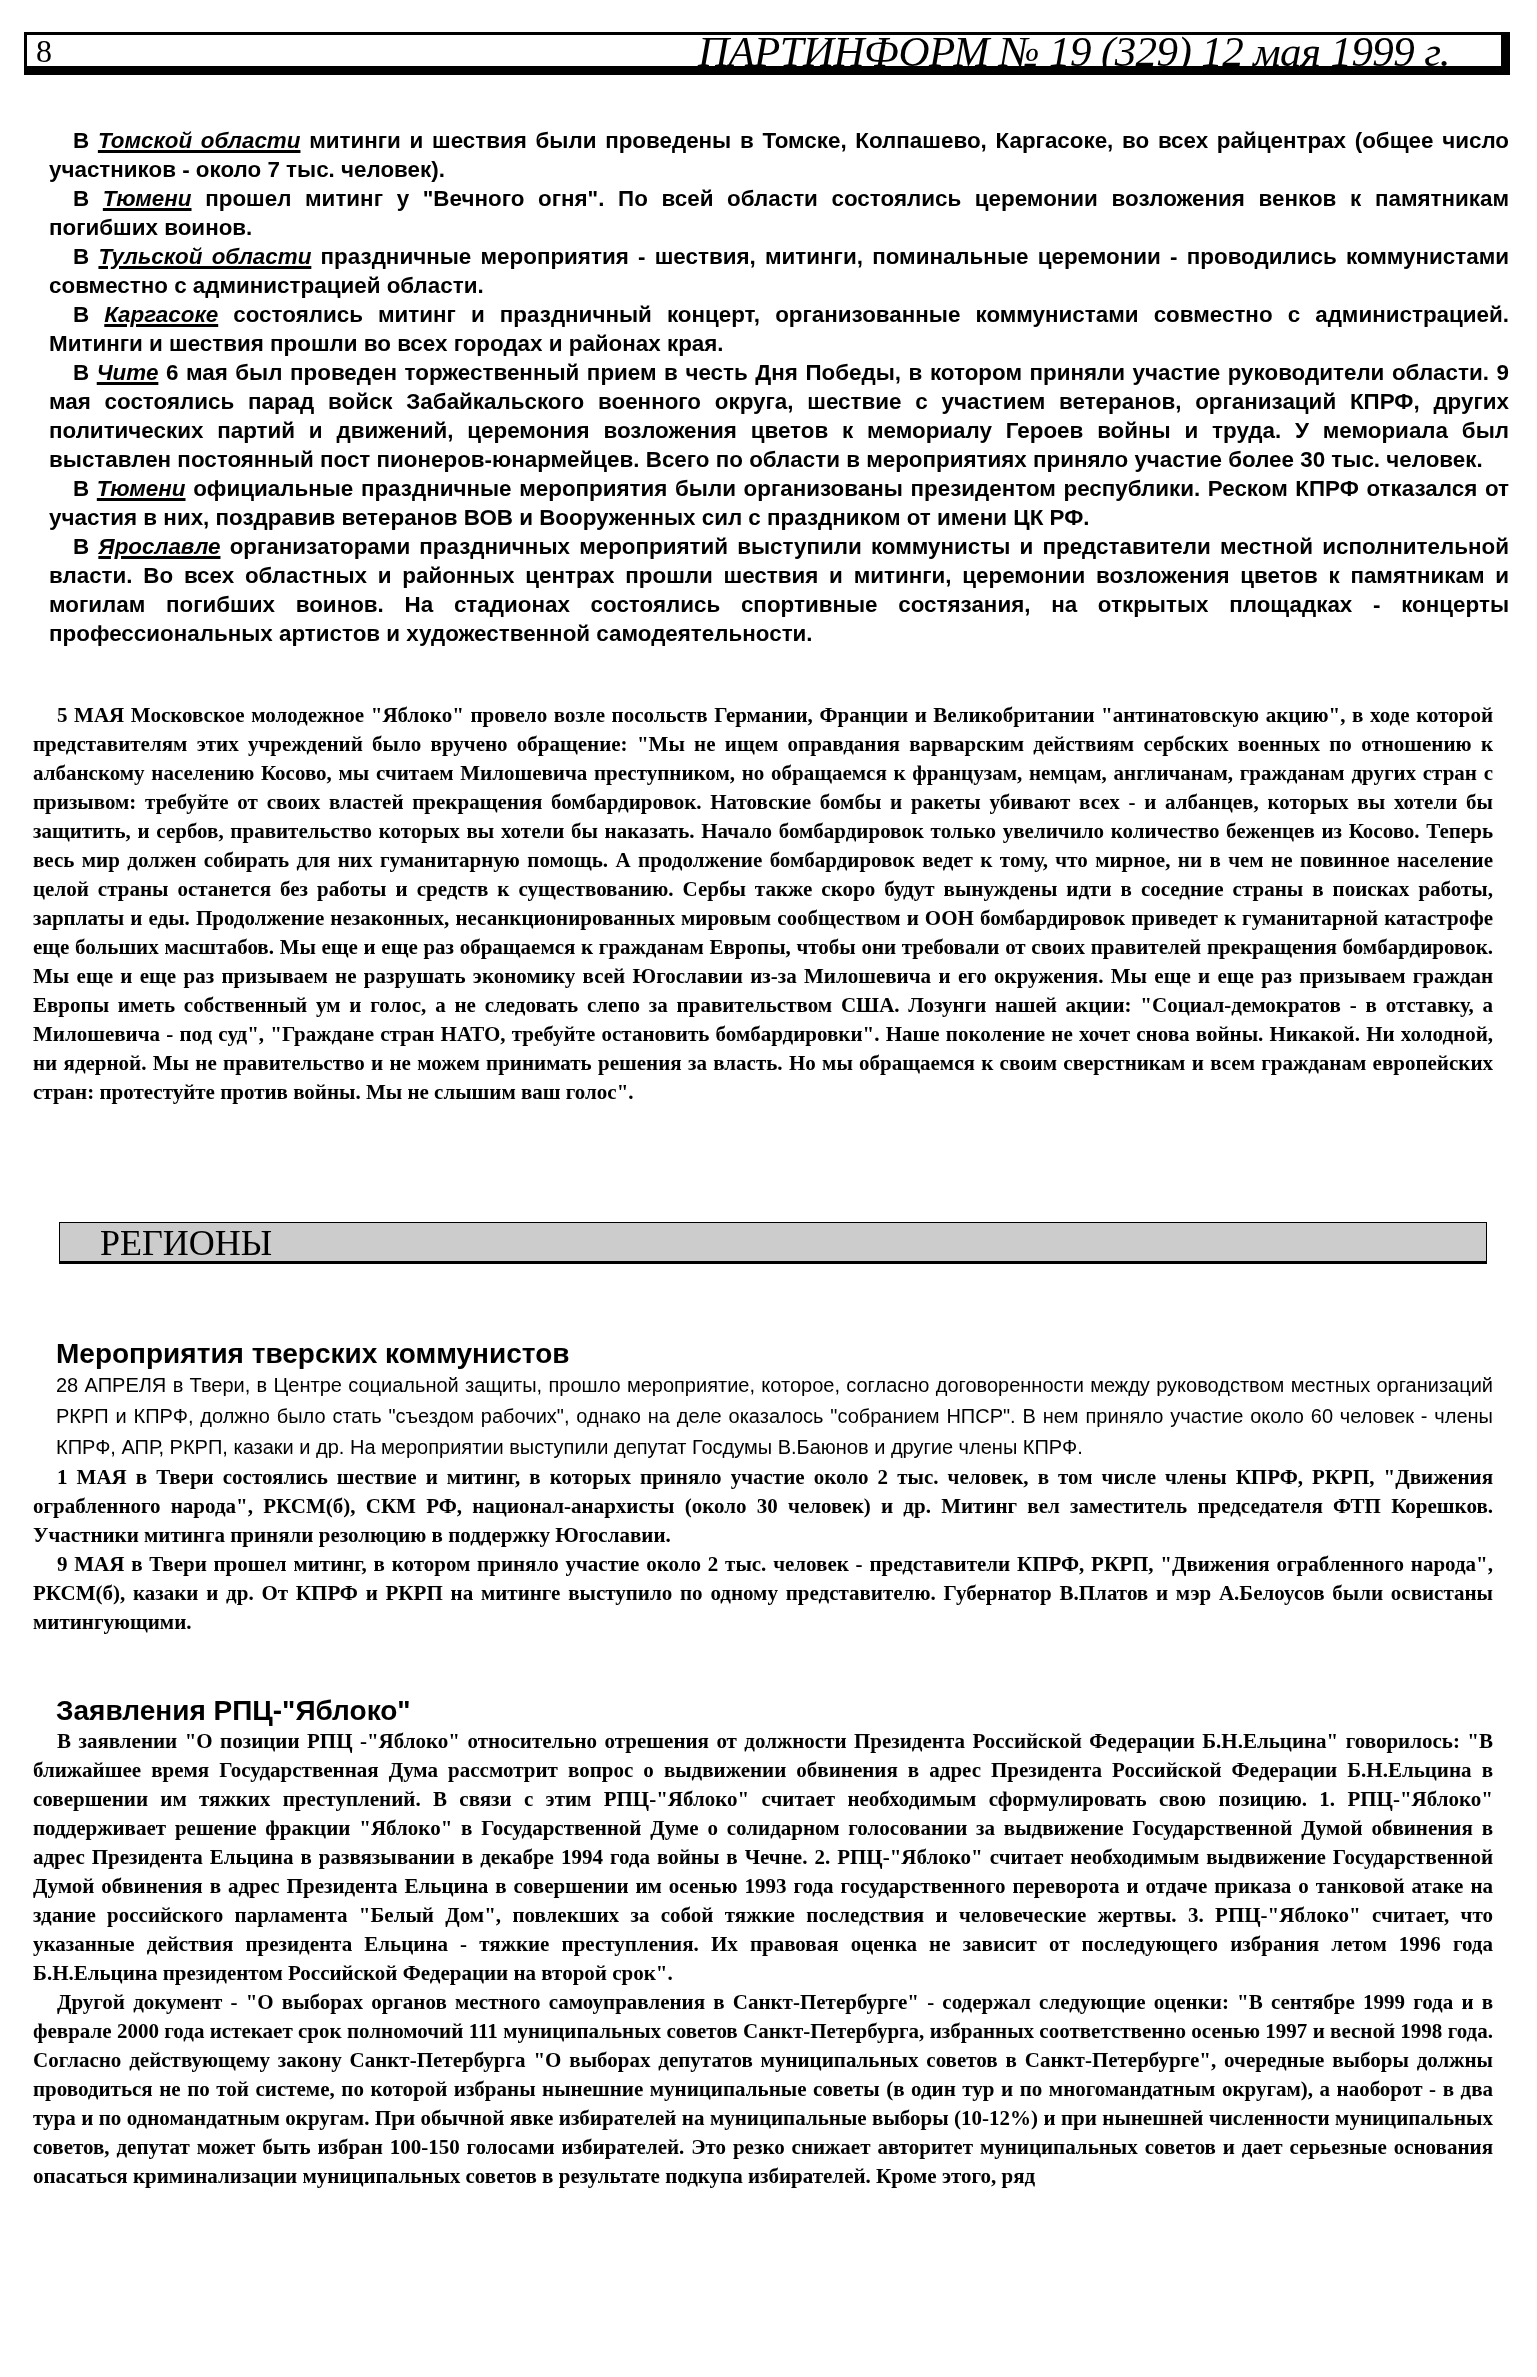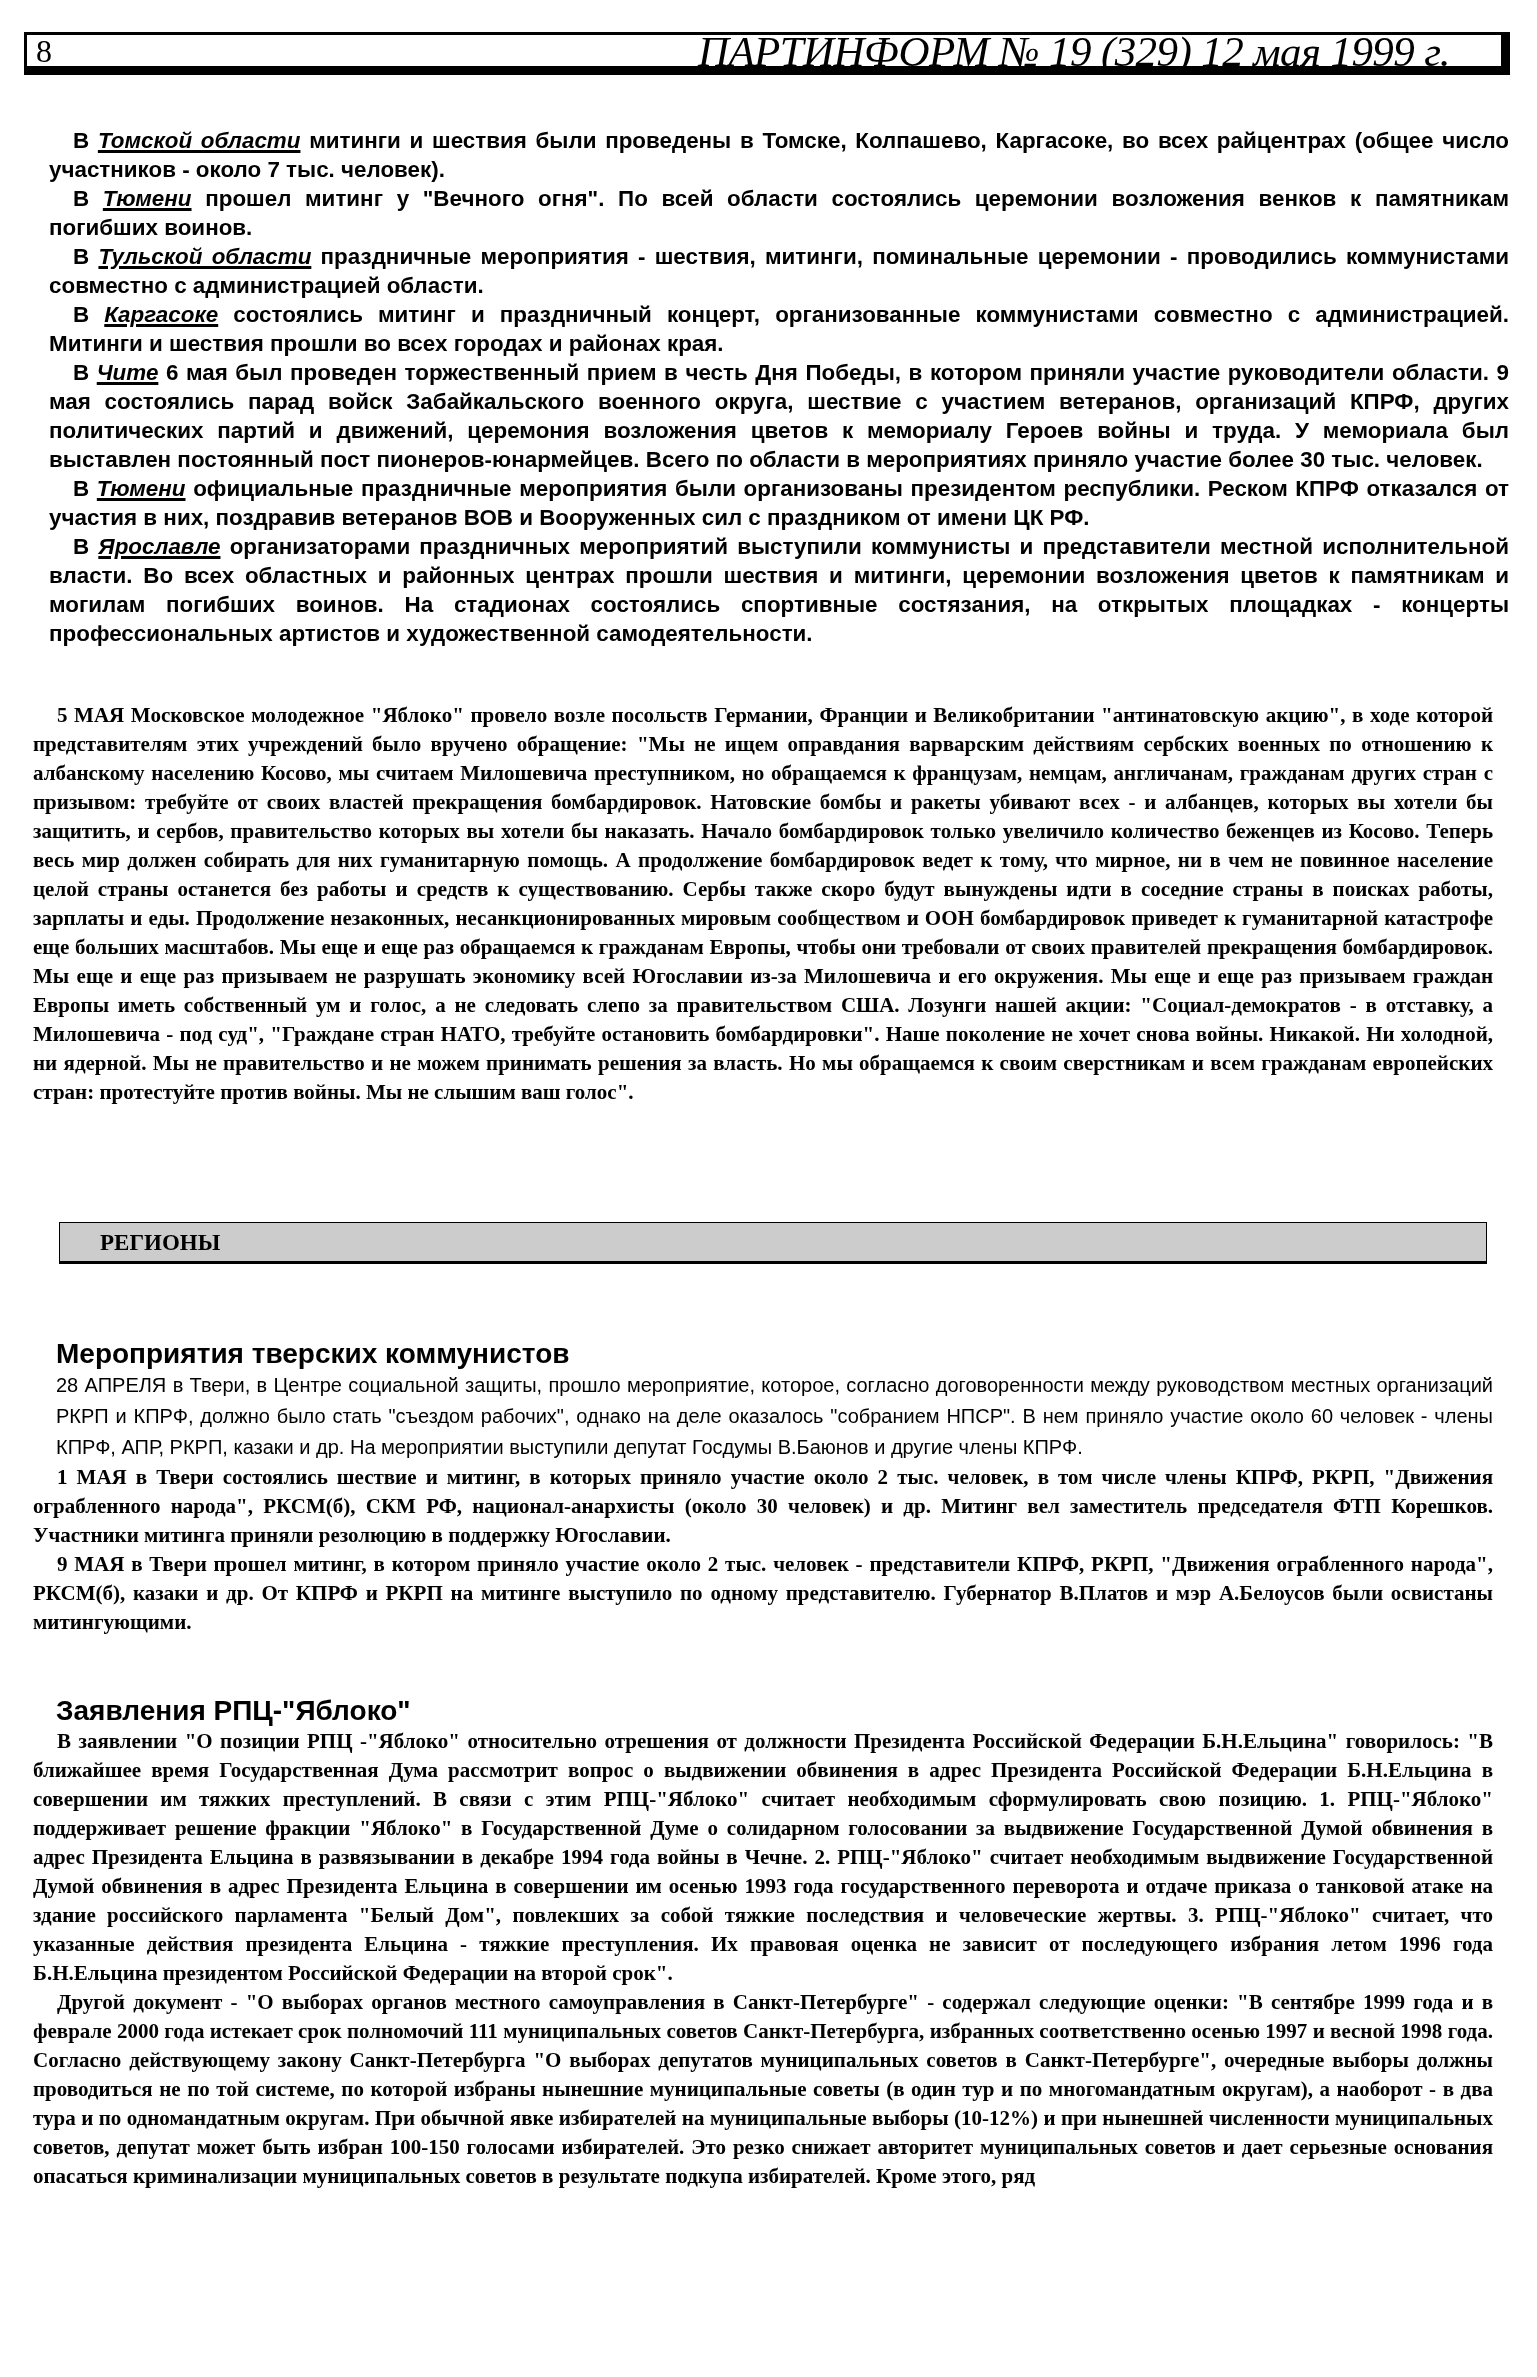--- a/index.html
+++ b/index.html
@@ -14,21 +14,21 @@
   .sec1 { position: absolute; left: 49px; top: 126px; width: 1460px; font-family: "Liberation Sans", sans-serif; font-weight: bold; font-size: 22.4px; line-height: 29px; text-align: justify; }
   .sec1 p { margin: 0; text-indent: 24px; }
   .sec1 .place { font-style: italic; text-decoration: underline; text-decoration-thickness: 2.6px; }
   .serif-block { font-family: "Liberation Serif", serif; font-weight: bold; font-size: 21px; line-height: 29px; text-align: justify; }
   .serif-block p { margin: 0; text-indent: 24px; }
   .sec2 { position: absolute; left: 33px; top: 701px; width: 1460px; }
   .rubric {
     position: absolute; left: 59px; top: 1222px; width: 1426px; height: 38px;
     background: #cccccc; border: 1.9px solid #000; border-bottom-width: 3.8px;
   }
-  .rubric span { position: absolute; left: 40px; top: 3.8px; font-family: "Liberation Serif", serif; font-weight: bold; font-size: 23px; line-height: 32px; }
+  .rubric span { position: absolute; left: 40px; top: 3.8px; font-family: "Liberation Serif", serif; font-weight: normal; font-size: 36px; line-height: 32px; }
   .art-title { font-family: "Liberation Sans", sans-serif; font-weight: bold; font-size: 28px; line-height: 33px; margin-top: 38px; }
   .lead { font-family: "Liberation Sans", sans-serif; font-size: 20px; line-height: 31px; text-align: justify; }
   .art1 { position: absolute; left: 56px; top: 1299px; width: 1437px; }
   .art1 .serif-block { margin-left: -23px; width: 1460px; }
   .art2 { position: absolute; left: 56px; top: 1656px; width: 1437px; }
   .art2 .serif-block { margin-left: -23px; width: 1460px; }
 </style>
 </head>
 <body>
 

